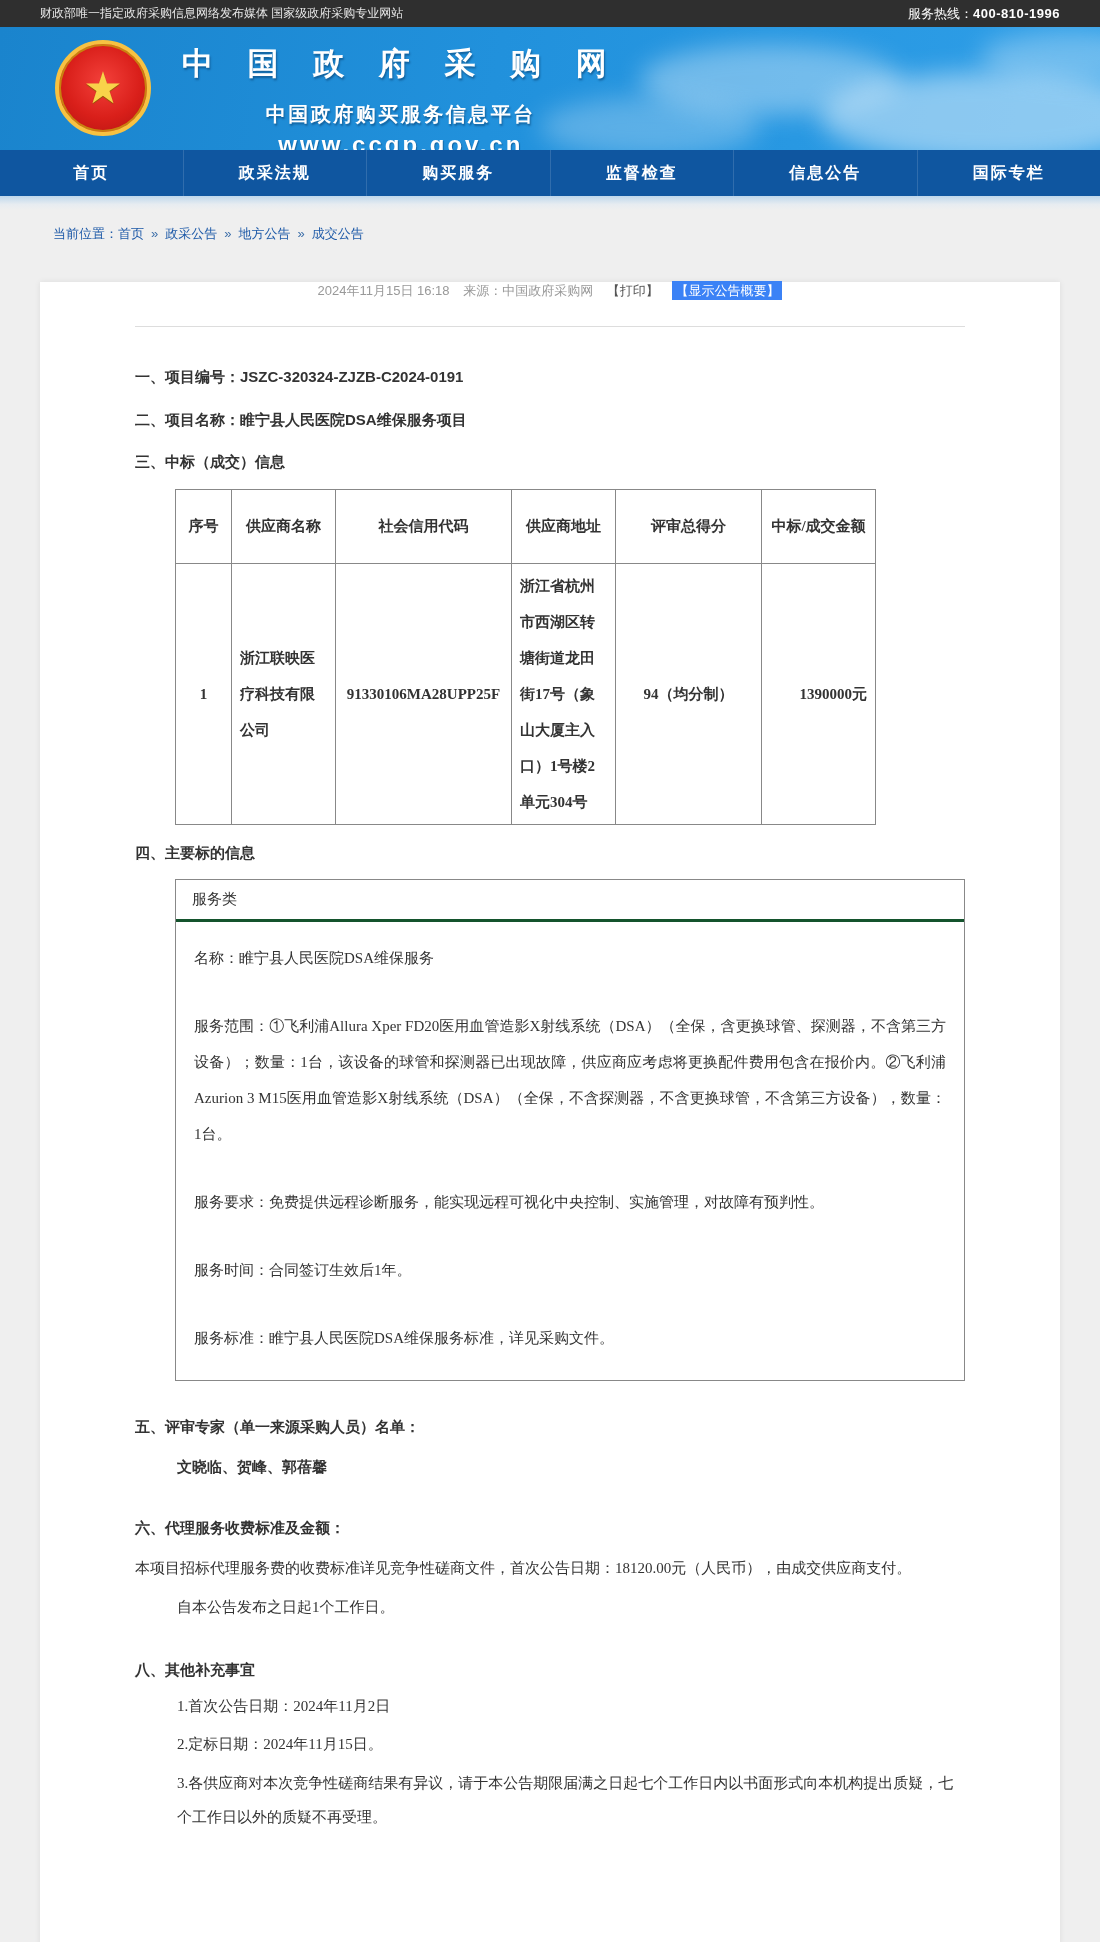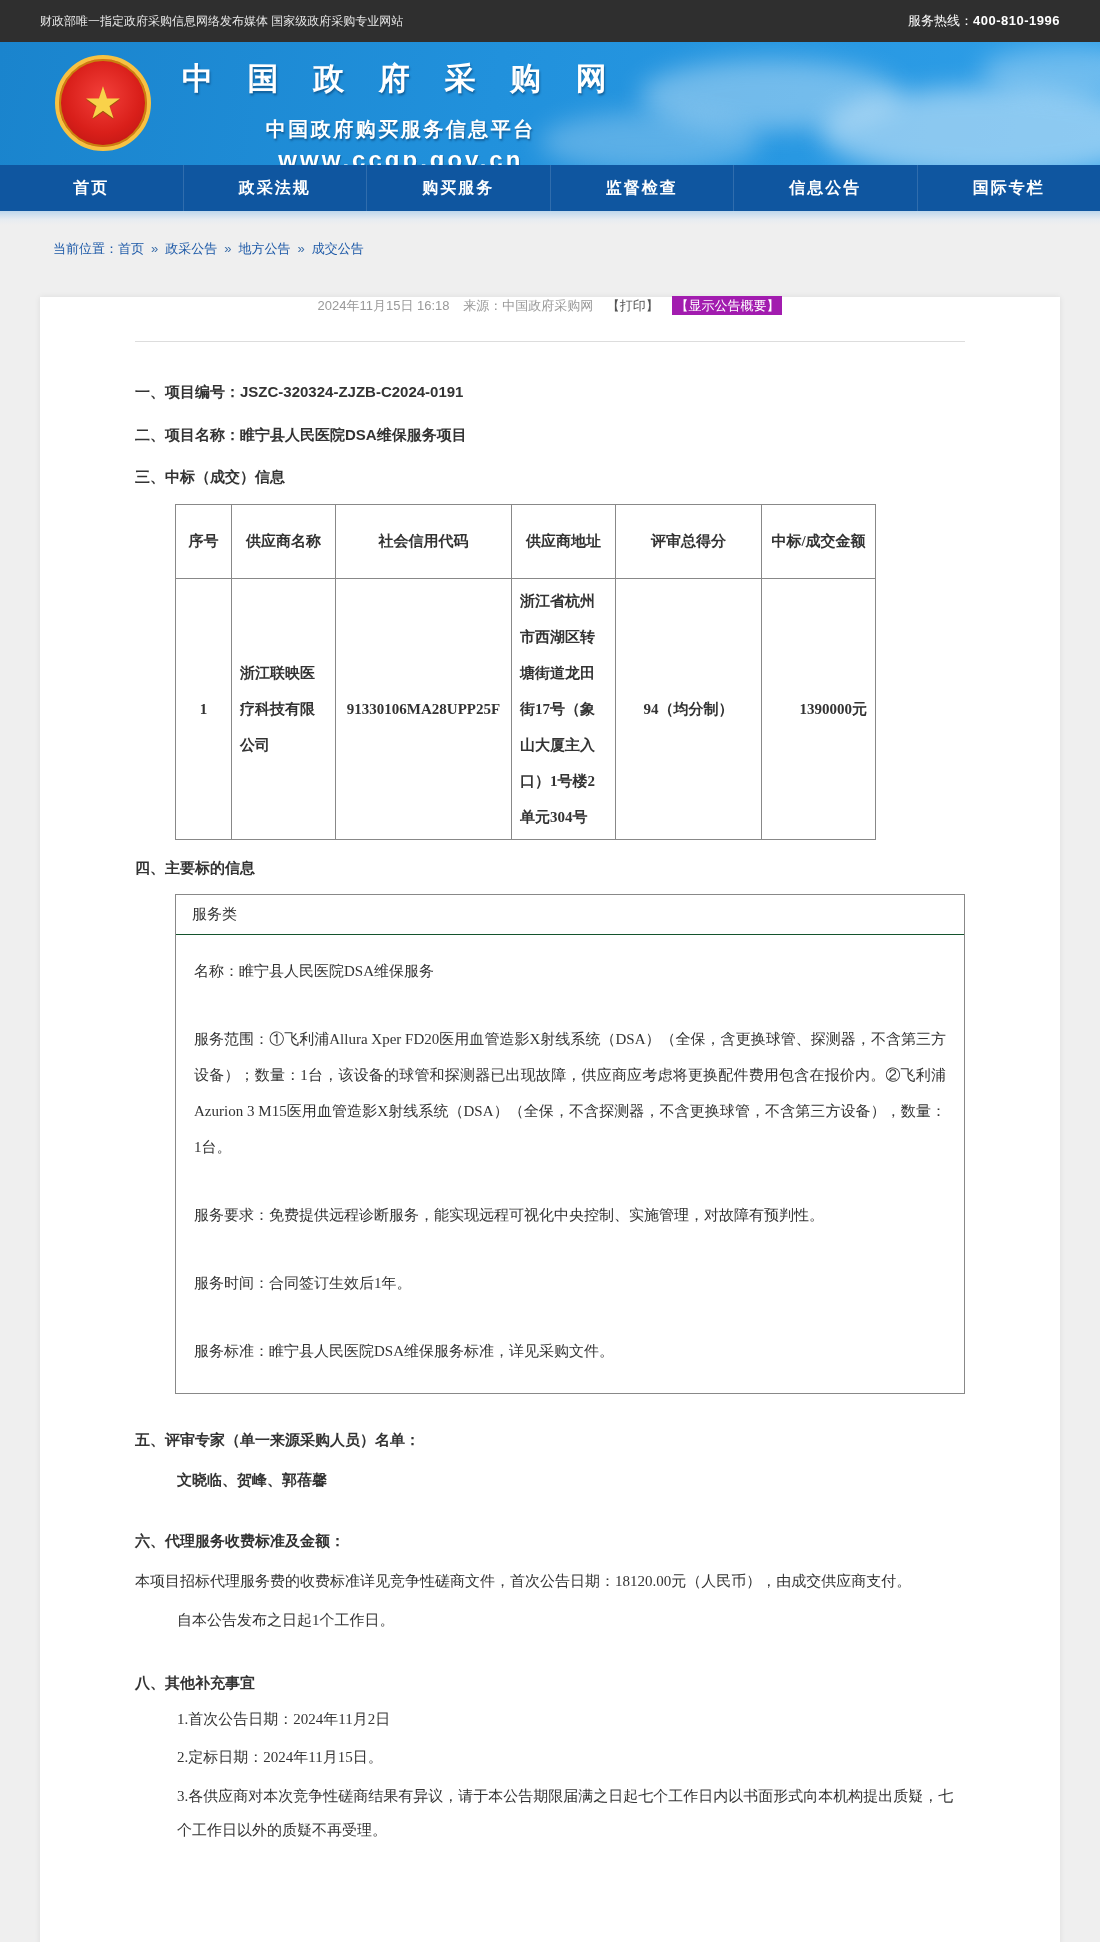--- a/index.html
+++ b/index.html
@@ -1,20 +1,20 @@
 <!DOCTYPE html>
 <html><head>
 <meta charset="utf-8">
 <style>
   * { margin:0; padding:0; box-sizing:border-box; }
   html,body { width:1100px; height:1942px; overflow:hidden; background:#efefef;
               font-family:"Liberation Sans","DejaVu Sans",sans-serif; color:#333; }
 
   
-  .topbar { height:42px; background:#2f2f2f; color:#e8e8e8; font-size:12px;
+  .topbar { height:27px; background:#2f2f2f; color:#e8e8e8; font-size:12px;
             display:flex; justify-content:space-between; align-items:center; padding:0 40px; }
   .topbar .hotline { color:#fff; font-size:13px; }
   .topbar .hotline b { font-weight:bold; letter-spacing:.5px; }
 
   
   .header { position:relative; height:123px; overflow:hidden;
             background:linear-gradient(100deg,#1a84cd 0%,#2191dc 45%,#2f9fe8 100%); }
   .cloud { position:absolute; background:#fff; border-radius:50%; filter:blur(12px); }
   .cloud.c1 { width:260px; height:70px; left:640px; top:18px; opacity:.35; }
   .cloud.c2 { width:340px; height:90px; left:820px; top:45px; opacity:.45; }
@@ -46,42 +46,42 @@
   .breadcrumb .sep { margin:0 7px; color:#3c6ea9; }
 
   
   .card { margin:6px 40px 0; background:#fff; box-shadow:0 0 6px rgba(0,0,0,.08);
           min-height:1680px; padding:0 95px 60px; }
   .art-title { padding-top:62px; text-align:center; font-size:23px; font-weight:bold;
                color:#333; letter-spacing:1px; }
   .art-meta { margin-top:30px; text-align:center; font-size:13px; color:#999; }
   .art-meta .m { margin:0 5px; }
   .art-meta .dark { color:#555; cursor:pointer; }
-  .art-meta .badge { background:#a21caf; color:#fff; padding:2px 3px; cursor:pointer; }
+  .art-meta .badge { background:#3b82f6; color:#fff; padding:2px 3px; cursor:pointer; }
   .divider { margin-top:26px; border:none; border-bottom:1px solid #ddd; }
 
   .content { padding-top:22px; font-size:15px; }
   .sec-h { font-weight:bold; font-size:15px; color:#333; line-height:1.9; margin-top:14px; }
 
   
   table.award { border-collapse:collapse; table-layout:fixed; margin:12px 0 10px 40px;
                 font-family:"Liberation Serif","DejaVu Serif",serif; font-size:15px; color:#333; }
   table.award th, table.award td { border:1px solid #888; line-height:2.4; padding:4px 8px;
                 vertical-align:middle; font-weight:bold; }
   table.award th { text-align:center; }
   col.c-no{width:56px;} col.c-name{width:104px;} col.c-code{width:176px;}
   col.c-addr{width:104px;} col.c-score{width:146px;} col.c-amt{width:114px;}
   table.award thead tr { height:74px; }
   table.award tbody tr { height:252px; }
   .ta-c{text-align:center;} .ta-l{text-align:left;} .ta-r{text-align:right;}
 
   
   .subject-box { margin:12px 0 14px 40px; border:1px solid #888;
                  font-family:"Liberation Serif","DejaVu Serif",serif; font-size:15px; }
-  .subject-box .box-head { padding:10px 16px; border-bottom:1px solid #14532d; }
+  .subject-box .box-head { padding:10px 16px; border-bottom:3px solid #14532d; }
   .subject-box .box-body { padding:6px 18px 24px; }
   .subject-box .box-body p { line-height:2.4; text-align:justify; margin-top:32px; }
   .subject-box .box-body p:first-child { margin-top:12px; }
 
   .experts { padding-left:42px; font-weight:bold; margin:10px 0 4px; line-height:2; }
   .para { font-family:"Liberation Serif","DejaVu Serif",serif; line-height:2.25;
           text-align:justify; margin-top:10px; }
   .indent { padding-left:42px; }
   .sec-gap { margin-top:32px; }
   .item { font-family:"Liberation Serif","DejaVu Serif",serif; line-height:2.3; margin-top:4px; }

